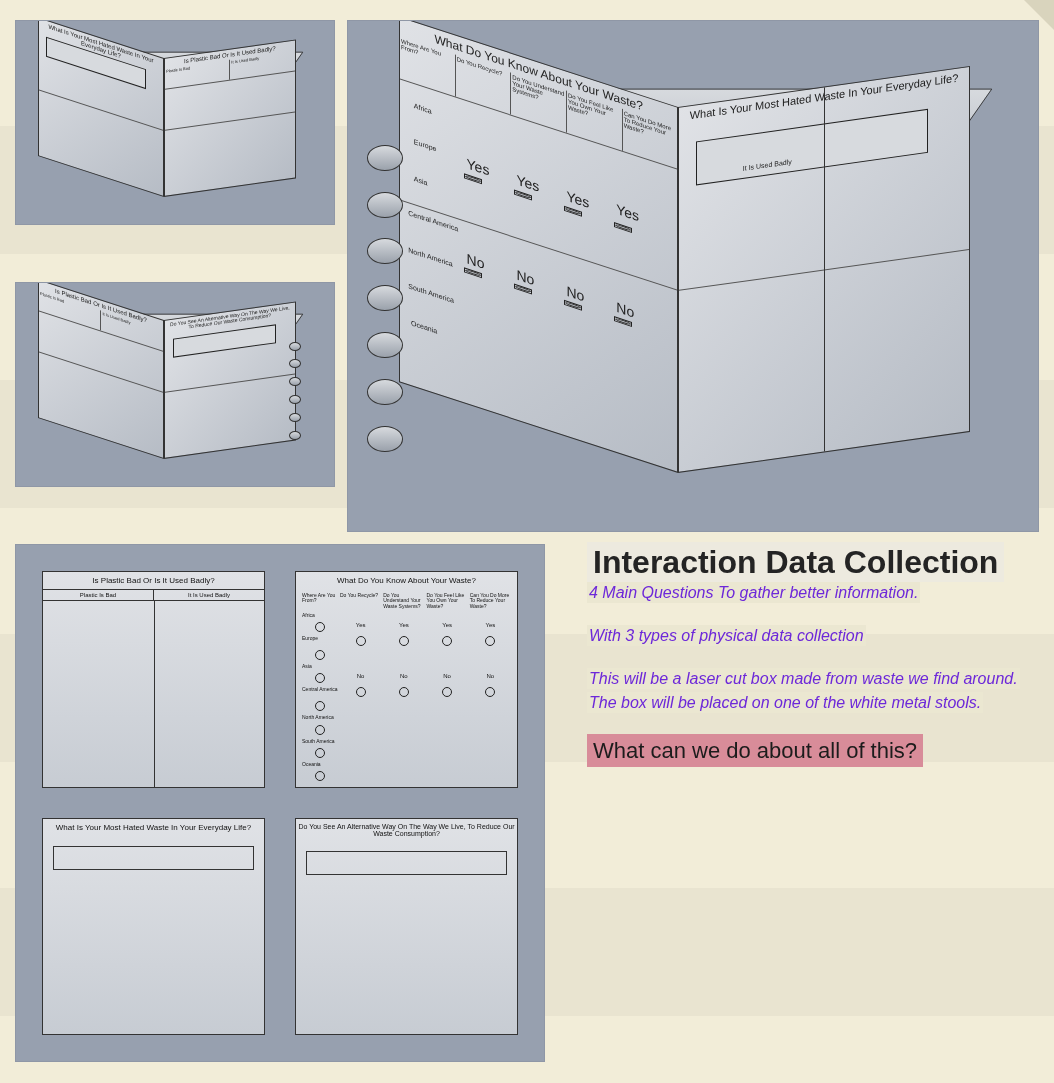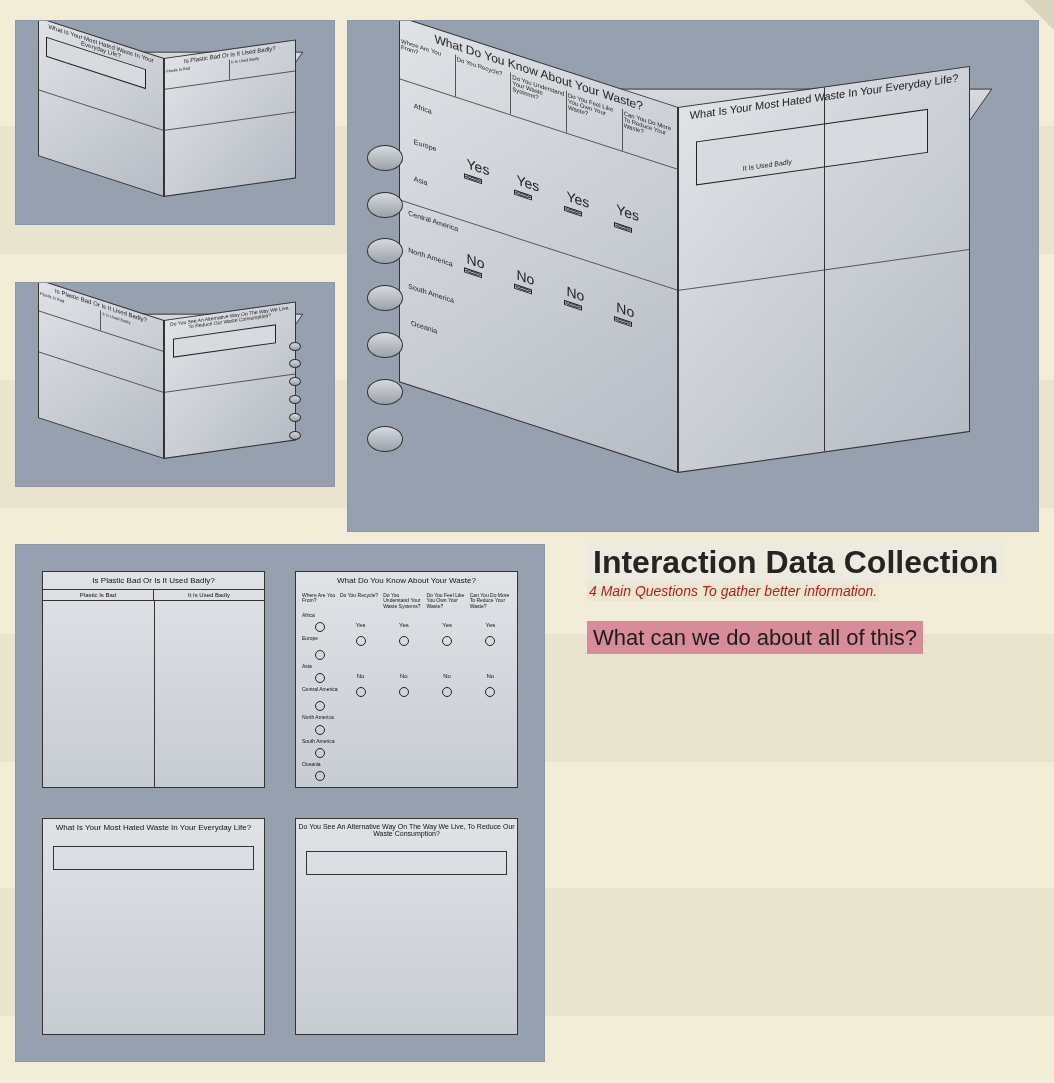--- a/index.html
+++ b/index.html
@@ -119,21 +119,21 @@
   .sheet .qgrid .circ{width:10px;height:10px;border:1px solid #222;border-radius:50%;margin:0 auto;}
   .sheet .qgrid .ans{text-align:center;}
 
   
   .textcol h2{
     font-size:32px;font-weight:700;margin:8px 0 20px 0;
     background:#edeadf;display:inline;box-decoration-break:clone;
     padding:2px 6px;color:#242424;
   }
   .textcol p{
-    font-size:14px;font-style:italic;color:#b91c1c;
+    font-size:16px;font-style:italic;color:#6d28d9;
     line-height:1.55;margin:0 4px 18px 0;
   }
   .textcol p span.bg{
     background:#ebe7d1;box-decoration-break:clone;padding:2px 2px;
   }
   .textcol p.hl{
     font-style:normal;font-size:22px;color:#1c1c1c;margin:0 0 14px 0;
   }
   .textcol p.hl span{background:var(--pink);padding:4px 6px;}
 </style>
@@ -359,15 +359,17 @@
         <div class="title" style="font-size:7px;">Do You See An Alternative Way On The Way We Live, To Reduce Our Waste Consumption?</div>
         <div class="slot2"></div>
         <div class="body"></div>
       </div>
     </div>
   </div>
 
   <div class="textcol">
     <h2>Interaction Data Collection</h2>
     <p><span class="bg">4 Main Questions To gather better information.</span></p>
+    <p><span class="bg">With 3 types of physical data collection</span></p>
+    <p><span class="bg">This will be a laser cut box made from waste we find around. The box will be placed on one of the white metal stools.</span></p>
     <p class="hl"><span>What can we do about all of this?</span></p>
   </div>
 </div>
 
 </body></html>

